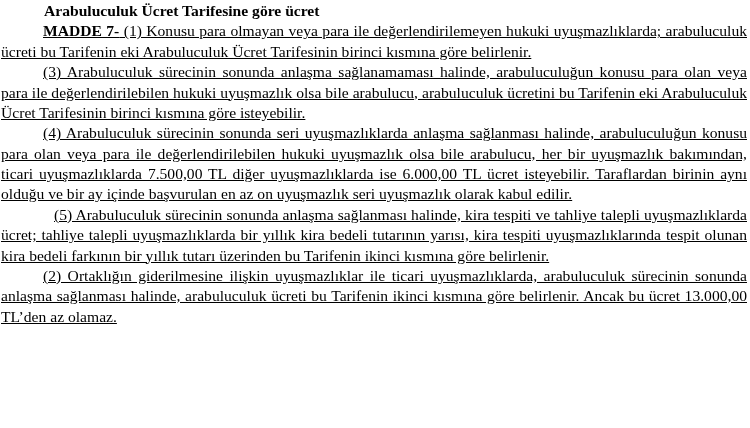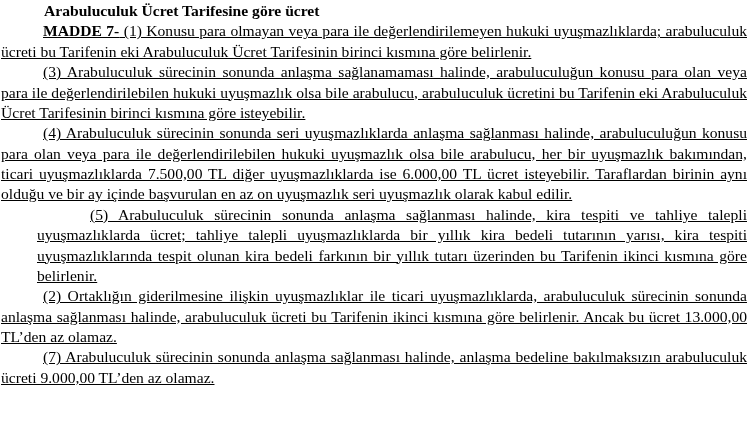--- a/index.html
+++ b/index.html
@@ -27,21 +27,20 @@
     text-align: left;
   }
   .para {
     margin: 0;
     text-align: justify;
     text-indent: 42px;
     text-decoration: underline;
   }
   .para.indent-5 {
     text-indent: 53px;
-    padding-left: 36px;
   }
   .para b {
     font-weight: 700;
   }
 </style>
 </head>
 <body>
 
 <div class="page">
   <p class="heading">Arabuluculuk Ücret Tarifesine göre ücret</p>
@@ -50,14 +49,13 @@
 
 
   <p class="para"><span>(3) Arabuluculuk sürecinin sonunda anlaşma sağlanamaması halinde, arabuluculuğun konusu para olan veya para ile değerlendirilebilen hukuki uyuşmazlık olsa bile arabulucu, arabuluculuk ücretini bu Tarifenin eki Arabuluculuk Ücret Tarifesinin birinci kısmına göre isteyebilir.</span></p>
 
   <p class="para"><span>(4) Arabuluculuk sürecinin sonunda seri uyuşmazlıklarda anlaşma sağlanması halinde, arabuluculuğun konusu para olan veya para ile değerlendirilebilen hukuki uyuşmazlık olsa bile arabulucu, her bir uyuşmazlık bakımından, ticari uyuşmazlıklarda 7.500,00 TL diğer uyuşmazlıklarda ise 6.000,00 TL ücret isteyebilir. Taraflardan birinin aynı olduğu ve bir ay içinde başvurulan en az on uyuşmazlık seri uyuşmazlık olarak kabul edilir.</span></p>
 
   <p class="para indent-5"><span>(5) Arabuluculuk sürecinin sonunda anlaşma sağlanması halinde, kira tespiti ve tahliye talepli uyuşmazlıklarda ücret; tahliye talepli uyuşmazlıklarda bir yıllık kira bedeli tutarının yarısı, kira tespiti uyuşmazlıklarında tespit olunan kira bedeli farkının bir yıllık tutarı üzerinden bu Tarifenin ikinci kısmına göre belirlenir.</span></p>
 
   <p class="para"><span>(2) Ortaklığın giderilmesine ilişkin uyuşmazlıklar ile ticari uyuşmazlıklarda, arabuluculuk sürecinin sonunda anlaşma sağlanması halinde, arabuluculuk ücreti bu Tarifenin ikinci kısmına göre belirlenir. Ancak bu ücret 13.000,00 TL’den az olamaz.</span></p>
 
-  <p class="para"><span>(7) Arabuluculuk sürecinin sonunda anlaşma sağlanması halinde, anlaşma bedeline bakılmaksızın arabuluculuk ücreti 9.000,00 TL’den az olamaz.</span></p>
 </div>
 
 </body></html>

